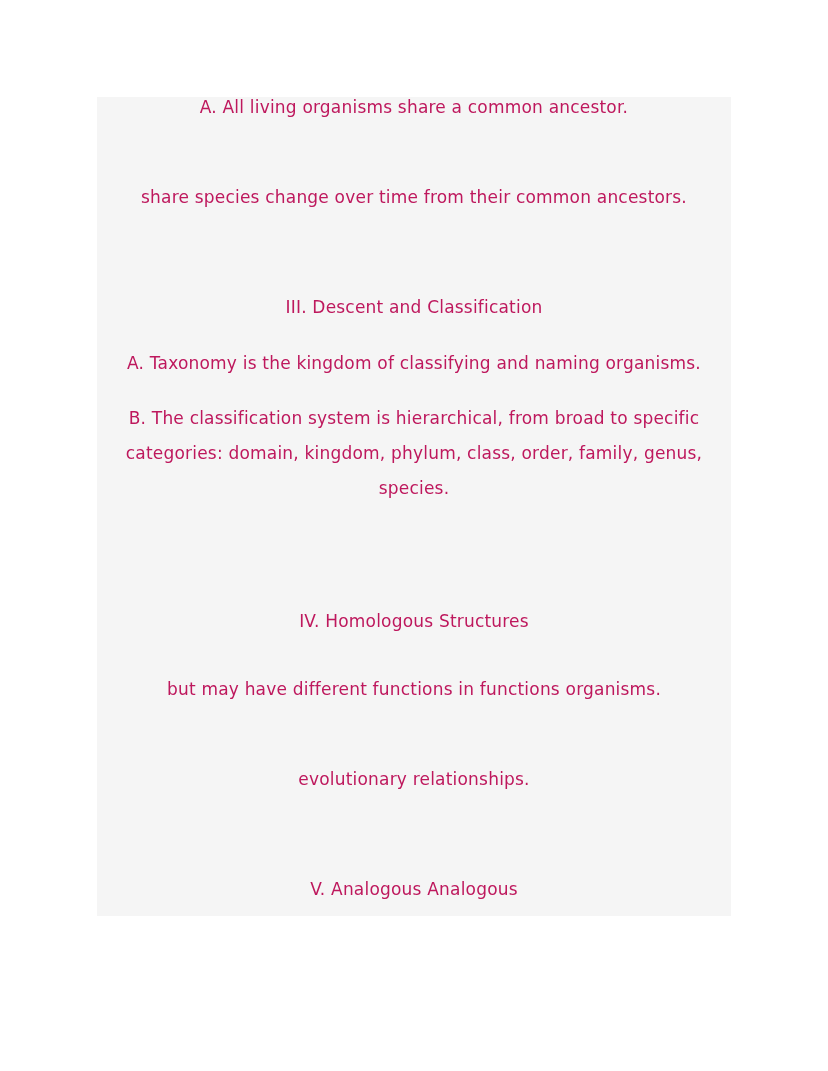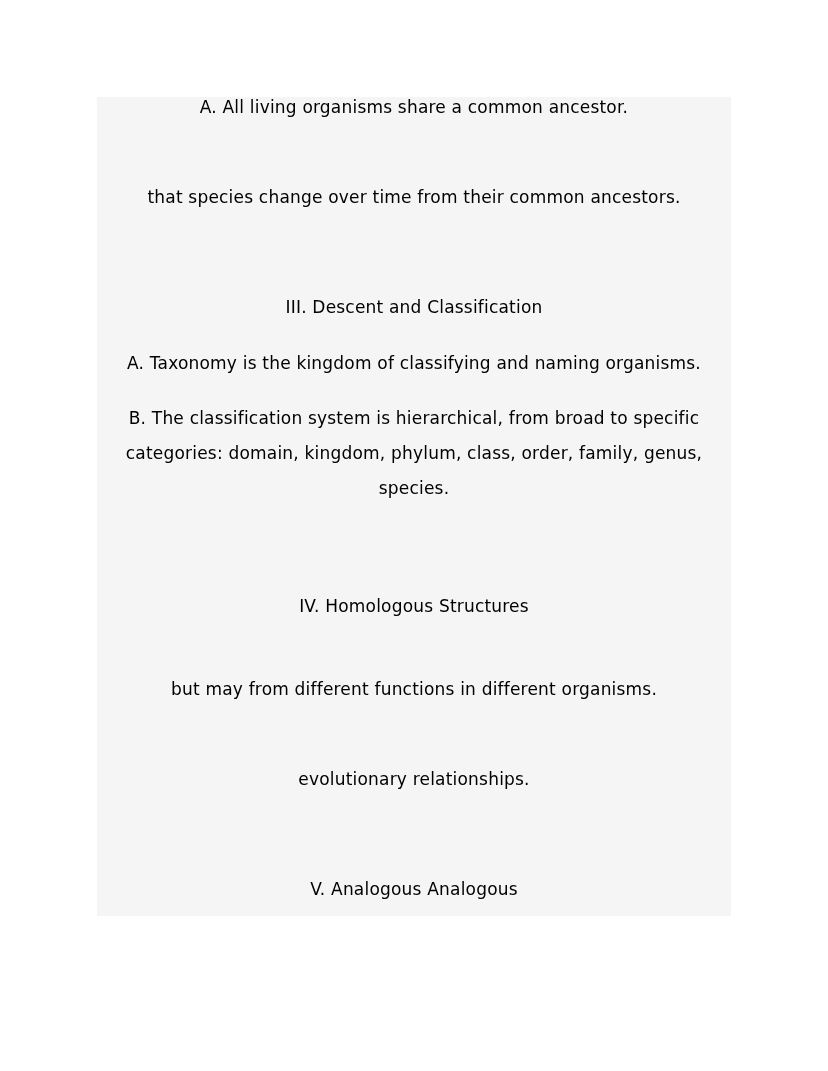--- a/index.html
+++ b/index.html
@@ -13,43 +13,43 @@
     .panel {
       position: absolute;
       left: 97px; top: 97px;
       width: 634px; height: 819px;
       background: #f5f5f5;
     }
     .line {
       position: absolute;
       left: 0; width: 634px;
       text-align: center;
-      color: #000000;
+      color: #be185d;
       font-size: 17px;
       line-height: 35px;
       letter-spacing: 0.2px;
       white-space: nowrap;
     }
   </style>
 </head>
 <body>
 
 <div class="panel">
   <div class="line" style="top:-7px">A. All living organisms share a common ancestor.</div>
 
-  <div class="line" style="top:83px">that species change over time from their common ancestors.</div>
+  <div class="line" style="top:83px">share species change over time from their common ancestors.</div>
 
   <div class="line" style="top:193px">III. Descent and Classification</div>
 
   <div class="line" style="top:249px">A. Taxonomy is the kingdom of classifying and naming organisms.</div>
 
   <div class="line" style="top:304px">B. The classification system is hierarchical, from broad to specific</div>
   <div class="line" style="top:339px">categories: domain, kingdom, phylum, class, order, family, genus,</div>
   <div class="line" style="top:374px">species.</div>
 
-  <div class="line" style="top:492px">IV. Homologous Structures</div>
+  <div class="line" style="top:507px">IV. Homologous Structures</div>
 
-  <div class="line" style="top:575px">but may from different functions in different organisms.</div>
+  <div class="line" style="top:575px">but may have different functions in functions organisms.</div>
 
   <div class="line" style="top:665px">evolutionary relationships.</div>
 
   <div class="line" style="top:775px">V. Analogous Analogous</div>
 </div>
 
 </body></html>

